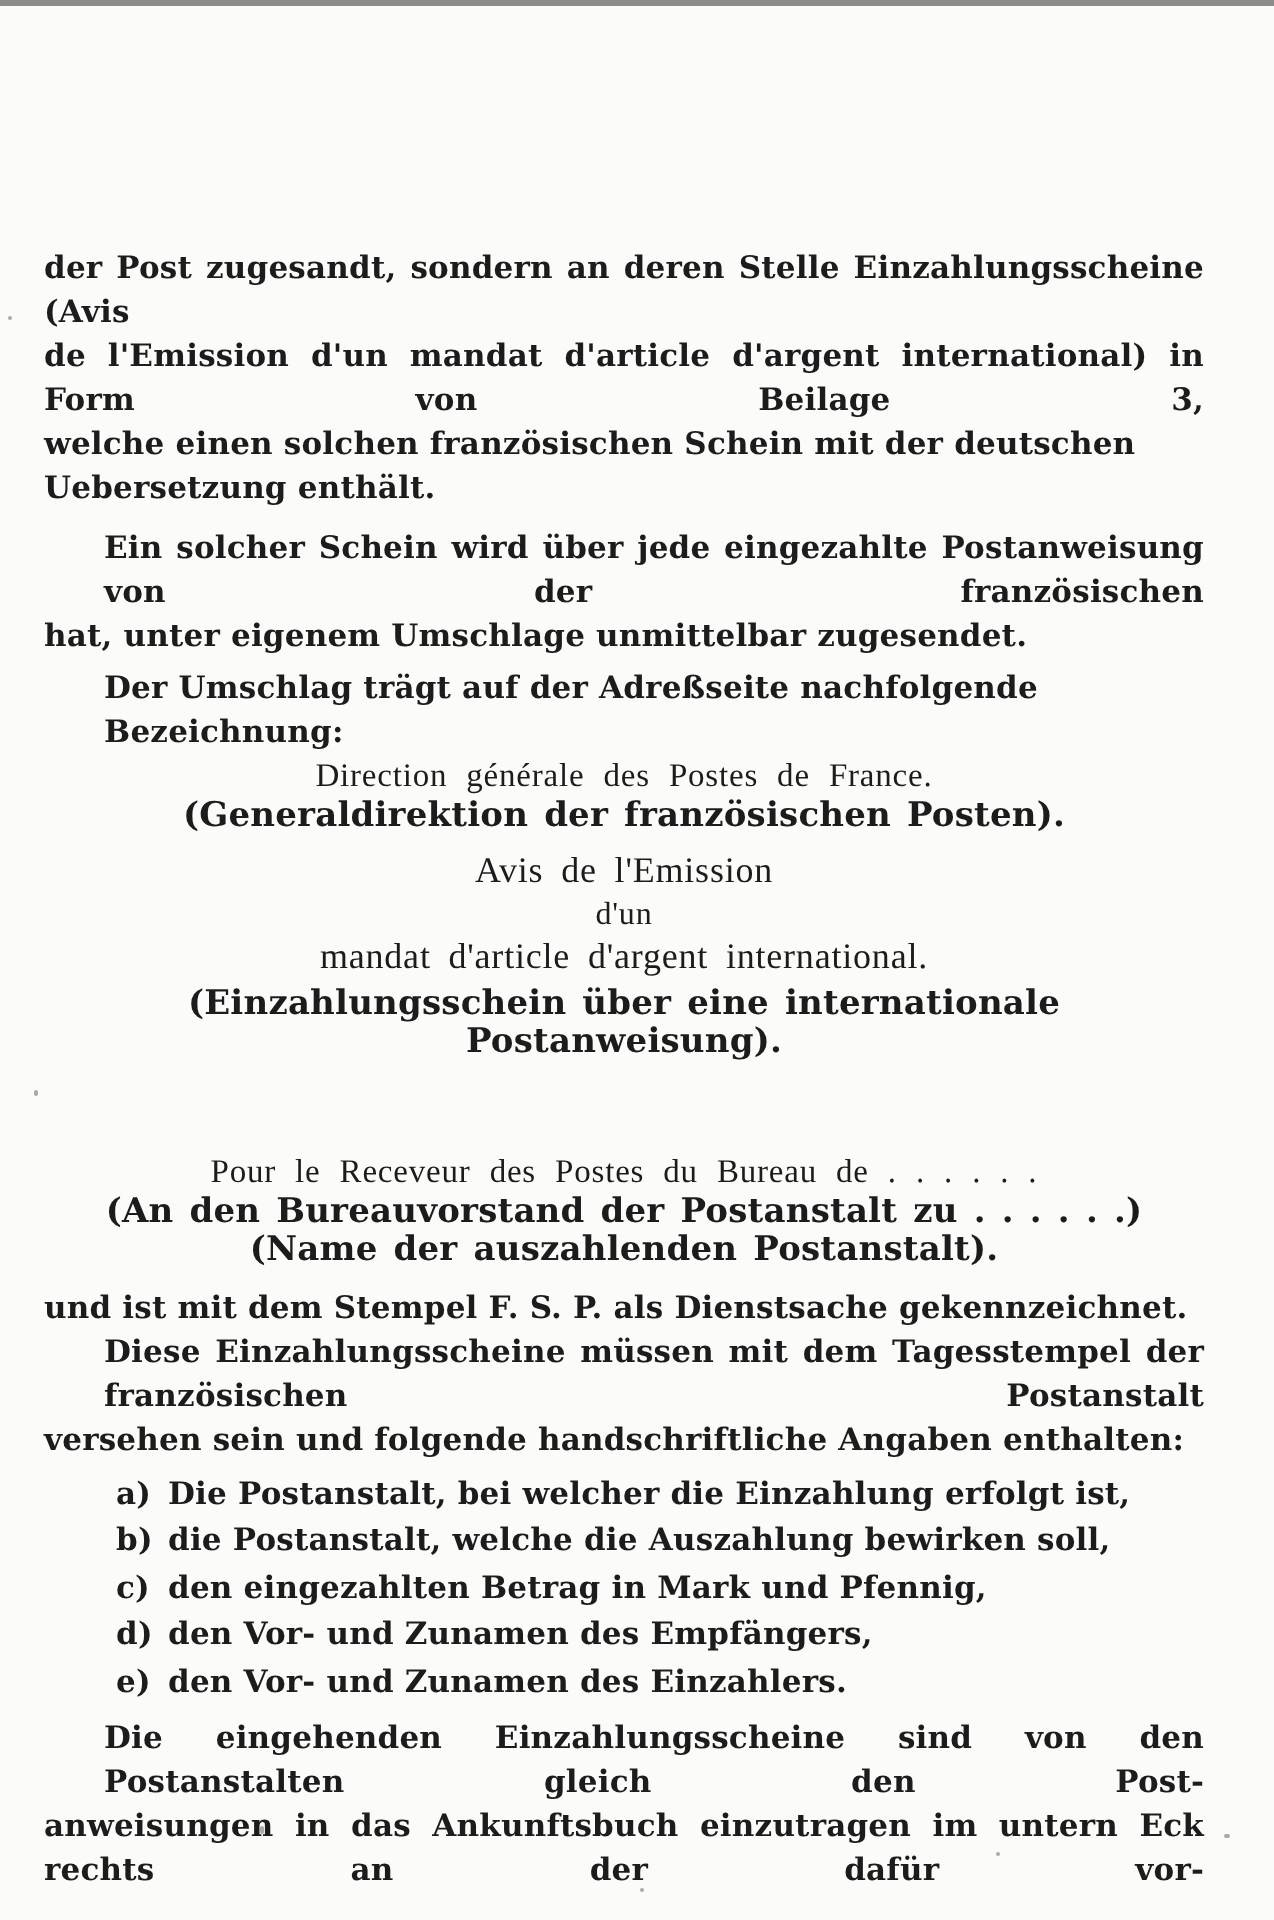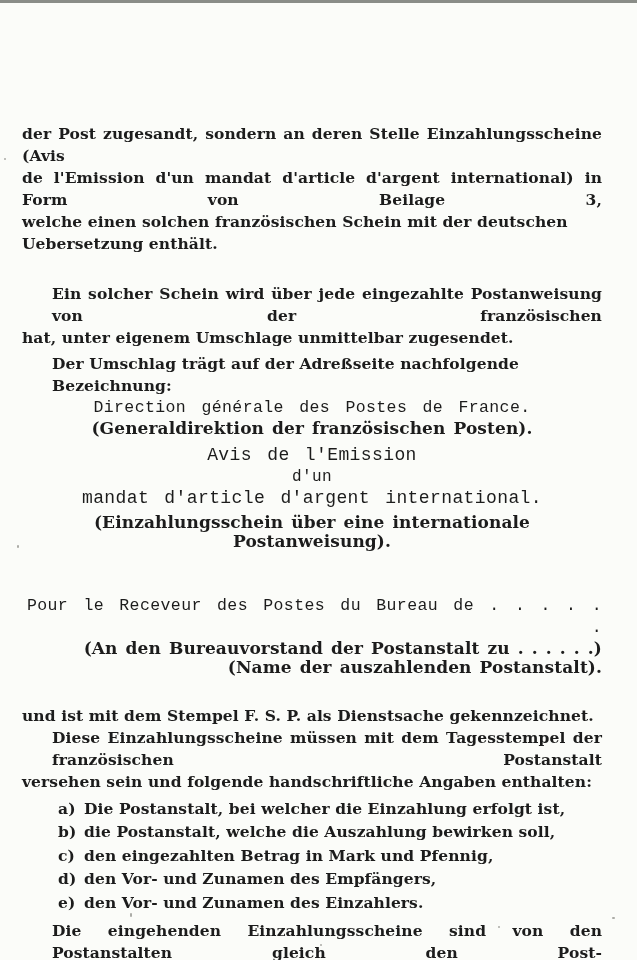--- a/index.html
+++ b/index.html
@@ -28,55 +28,55 @@
     top: 123px;
   }
   
   .frak {
     font-family: "DejaVu Serif", serif;
     font-weight: 700;
     font-size: 15.5px;
     letter-spacing: 0.1px;
   }
   .roman {
-    font-family: Liberation Mono, monospace;
+    font-family: Liberation Serif, serif;
     font-weight: 400;
     letter-spacing: 0.4px;
   }
   .line {
     line-height: 22px;
     white-space: normal;
   }
   .just {
     text-align: justify;
     text-align-last: justify;
   }
   .indent { padding-left: 30px; }
   .para { margin: 0; }
-  .mt14 { margin-top: 28px; }
+  .mt14 { margin-top: 8px; }
   .mt10 { margin-top: 0; }
   .mt6  { margin-top: 6px; }
   .mt4  { margin-top: 4px; }
 
   .center-block { text-align: center; }
   .addr-main {
     font-size: 16.5px;
     line-height: 22px;
     word-spacing: 5px;
   }
   .addr-sub {
     font-size: 17px;
     line-height: 19px;
     word-spacing: 2px;
   }
   .avis-block { margin-top: 7px; }
   .avis-line { font-size: 18px; line-height: 21.5px; word-spacing: 4px; }
   .avis-small { font-size: 16px; }
 
-  .receveur-block { margin-top: 44px; text-align: right; }
+  .receveur-block { margin-top: 44px; text-align: center; }
   .recv-main { font-size: 16.5px; line-height: 22px; word-spacing: 5px; }
 
   .list-block { margin-top: 4px; }
   .list-item {
     display: flex;
     line-height: 23.5px;
   }
   .list-label {
     width: 26px;
     margin-left: 36px;

